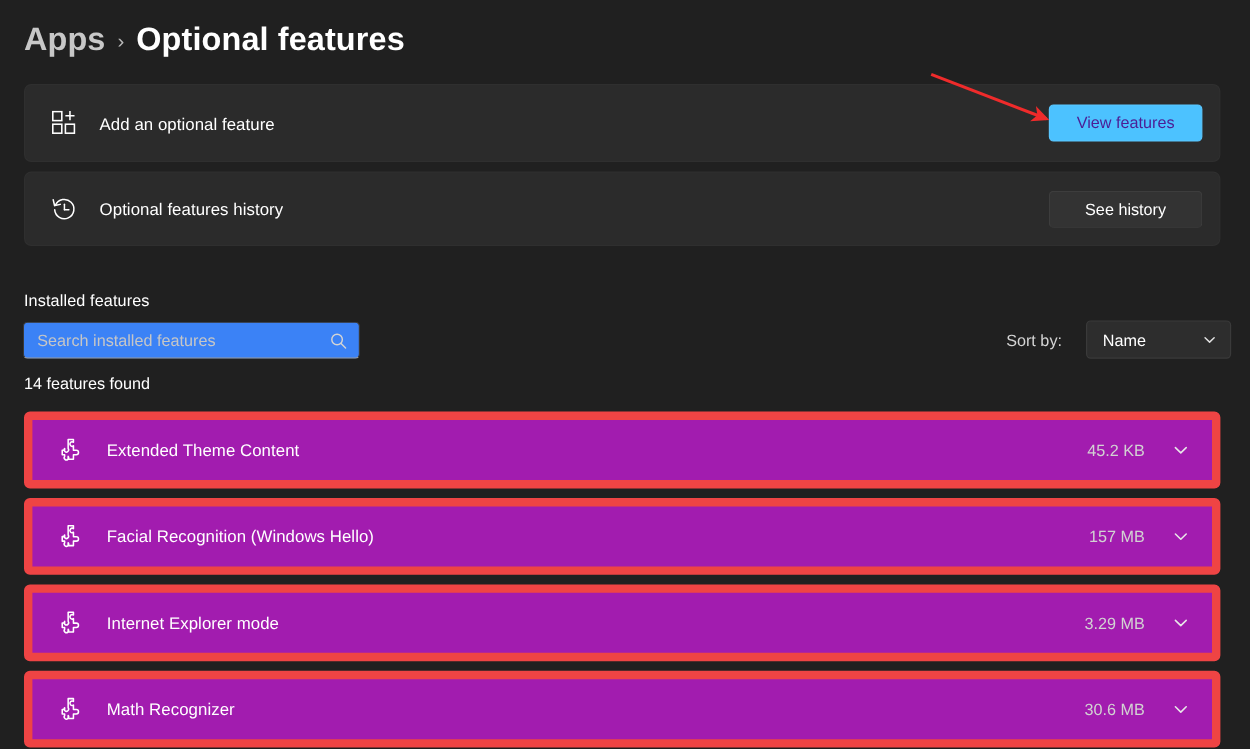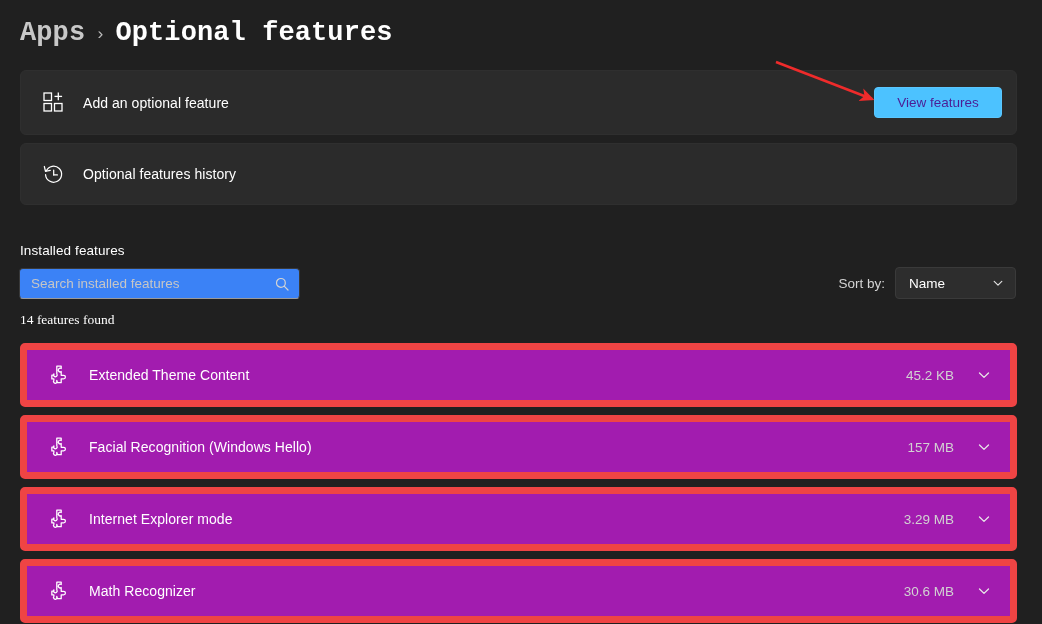--- a/index.html
+++ b/index.html
@@ -27,21 +27,20 @@
 
   
   .breadcrumb {
     position: absolute;
     left: 20px;
     top: 14px;
     display: flex;
     align-items: center;
     gap: 10px;
     height: 38px;
-    font-family: Liberation Mono, monospace;
   }
   .crumb-parent {
     font-size: 27px;
     font-weight: 600;
     color: #c8c8c8;
     letter-spacing: 0.1px;
   }
   .crumb-sep {
     font-size: 17px;
     color: #b9b9b9;
@@ -156,25 +155,25 @@
     color: #d4d4d4;
     display: flex;
     align-items: center;
     justify-content: center;
     cursor: pointer;
   }
 
   
   .sort-row {
     position: absolute;
-    right: 26px;
+    right: 16px;
     top: 267px;
     display: flex;
     align-items: center;
-    gap: 10px;
+    gap: 20px;
   }
   .sort-label {
     font-size: 13.5px;
     color: #d4d4d4;
   }
   .sort-select {
     width: 121px;
     height: 32px;
     background: #2d2d2d;
     border: 1px solid #3a3a3a;
@@ -188,21 +187,20 @@
   .sort-value { font-size: 13.5px; color: #ffffff; }
   .chev { color: #e0e0e0; display: flex; align-items: center; }
 
   
   .results-count {
     position: absolute;
     left: 20px;
     top: 312px;
     font-size: 13.5px;
     color: #ffffff;
-    font-family: Liberation Serif, serif;
   }
 
   
   .feature-list {
     position: absolute;
     left: 0;
     top: 343px;
     width: 1042px;
   }
   .feature-row {
@@ -280,20 +278,21 @@
   <div class="card" style="top:143px; height:62px;align-items:center;">
     <span class="card-icon">
       <svg width="21" height="21" viewBox="0 0 22 22" fill="none" stroke="currentColor" stroke-width="1.3" stroke-linecap="round">
         <path d="M3.4 7.3 A8.4 8.4 0 1 1 2.7 11.2"></path>
         <polyline points="1.4,2.6 2.6,7.6 7.6,6.6"></polyline>
         <line x1="11.2" y1="6.4" x2="11.2" y2="11.4"></line>
         <line x1="11.2" y1="11.4" x2="15.1" y2="11.4"></line>
       </svg>
     </span>
     <span class="card-label">Optional features history</span>
+    <button class="btn btn-standard">See history</button>
   </div>
 
   <div class="section-heading">Installed features</div>
 
   <div class="search-wrap">
     <input class="search-input" type="text" placeholder="Search installed features" style="">
     <span class="search-icon">
       <svg width="14" height="14" viewBox="0 0 14 14" fill="none" stroke="currentColor" stroke-width="1.2">
         <circle cx="5.9" cy="5.9" r="4.4"></circle>
         <line x1="9.2" y1="9.2" x2="13" y2="13" stroke-linecap="round"></line>

